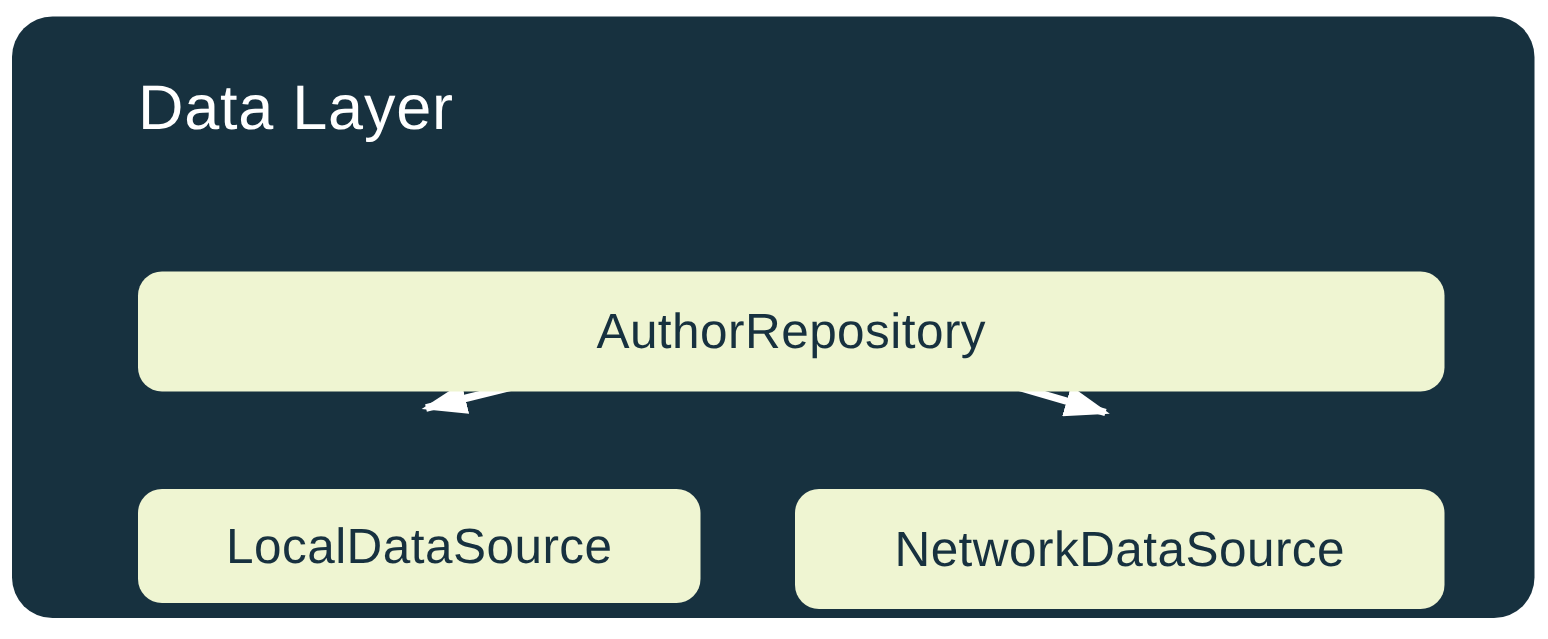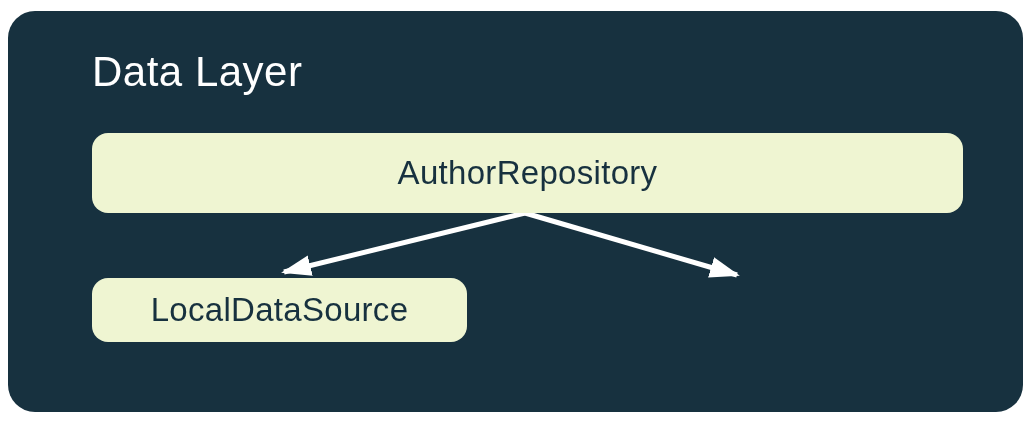--- a/index.html
+++ b/index.html
@@ -48,32 +48,33 @@
     background: var(--node-bg);
     border-radius: 16px;
     display: flex;
     align-items: center;
     justify-content: center;
     font-size: 33px;
     font-weight: 400;
     color: var(--node-text);
     letter-spacing: 0.3px;
     white-space: nowrap;
+    margin-top: 48px;
   }
   .node-repository {
     left: 84px;
     top: 122px;
     width: 871px;
     height: 80px;
   }
   .node-local {
     left: 84px;
     top: 267px;
     width: 375px;
-    height: 64px;
+    height: 76px;
   }
   .node-network {
     left: 522px;
     top: 267px;
     width: 433px;
     height: 80px;
   }
   .arrows-svg {
     position: absolute;
     left: 0;
@@ -110,15 +111,18 @@
     </svg>
 
     <div class="node node-repository">
       <span>AuthorRepository</span>
     </div>
 
     <div class="node node-local">
       <span>LocalDataSource</span>
     </div>
 
+    <div class="node node-network">
+      <span>NetworkDataSource</span>
+    </div>
 
   </div>
 </div>
 
 </body></html>

